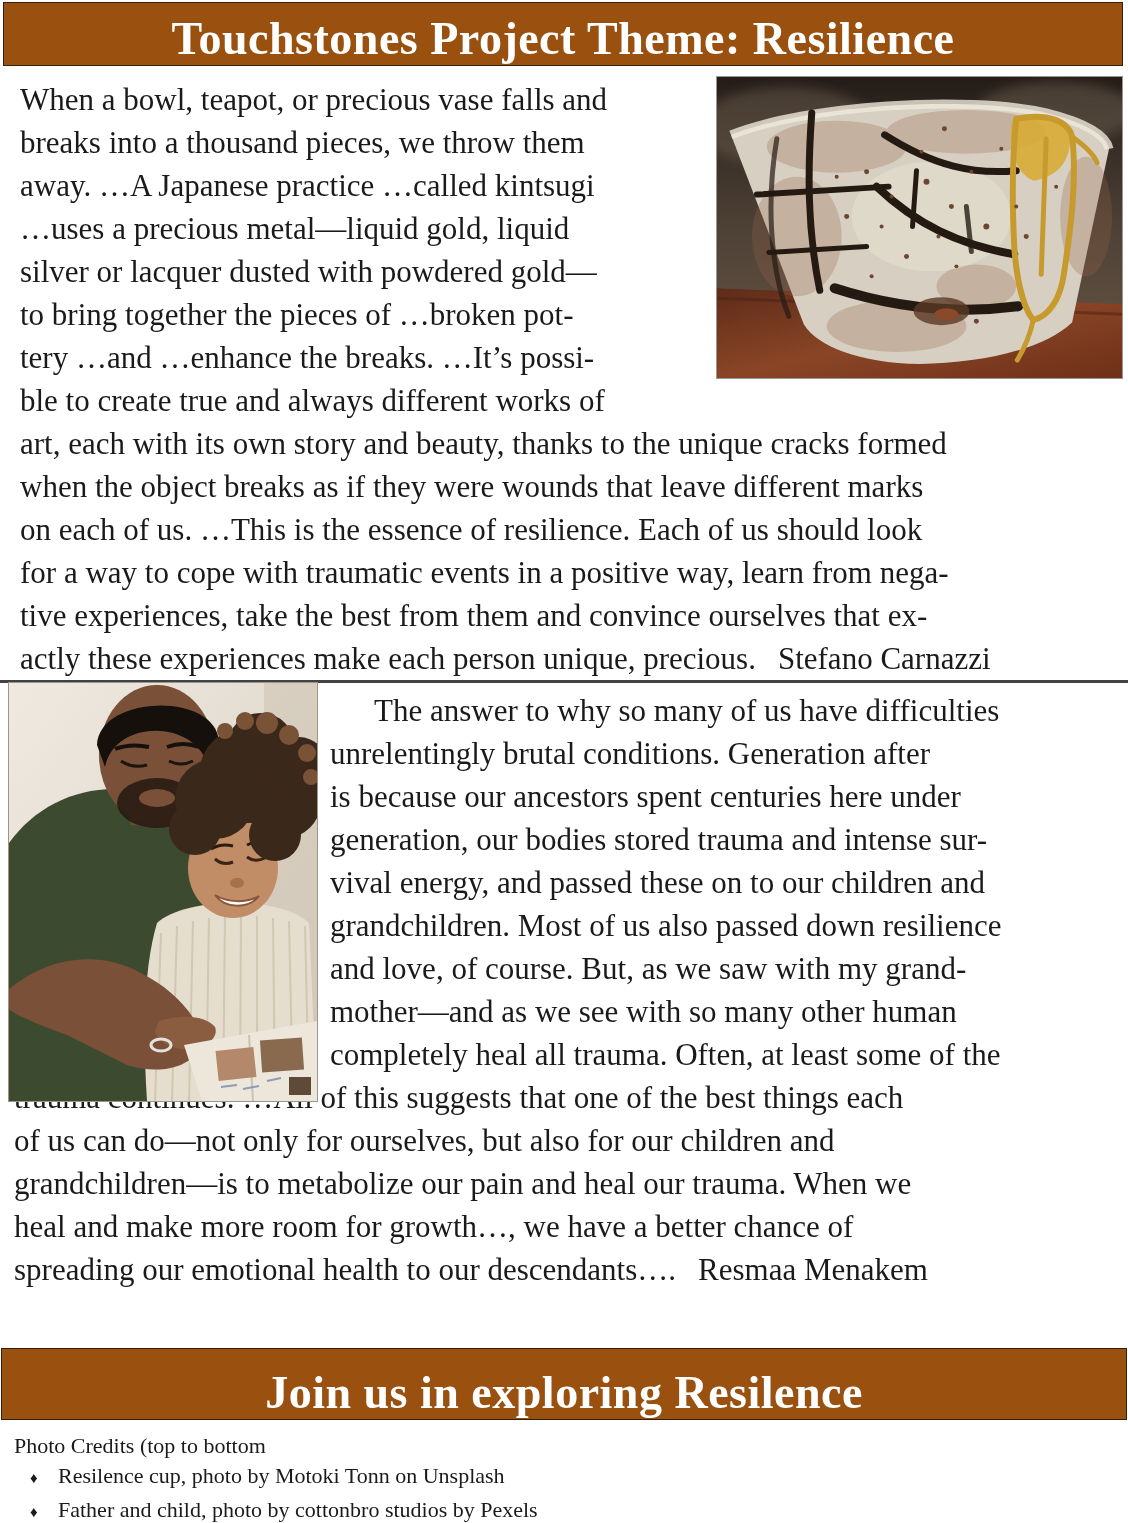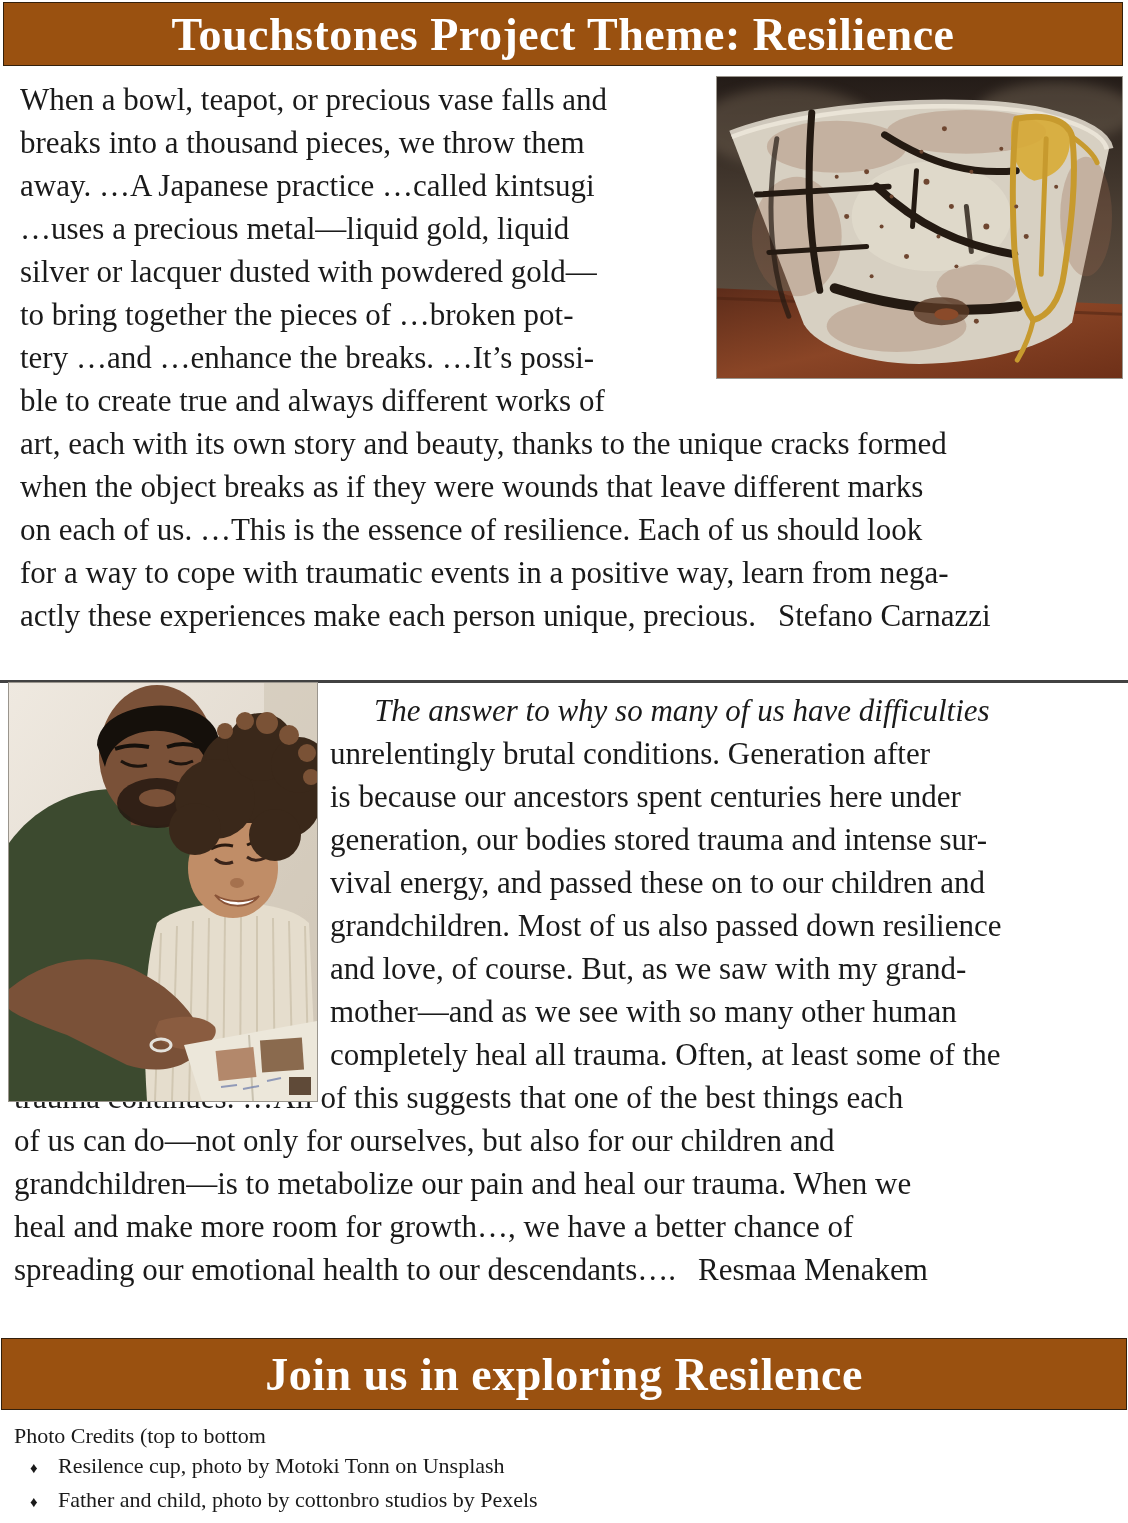--- a/index.html
+++ b/index.html
@@ -1,40 +1,40 @@
 <!DOCTYPE html>
 <html><head>
 <meta charset="utf-8">
 <style>
   * { margin:0; padding:0; box-sizing:border-box; }
   body { background:#ffffff; font-family:"Liberation Serif", serif; color:#1a1a1a; }
   .page { position:relative; width:1128px; height:1523px; background:#fff; overflow:hidden; margin:0 auto; }
 
-  .banner { background:#9a5110; border:1px solid #33200c; display:flex; align-items:center; justify-content:center; }
+  .banner { background:#9a5110; border:1px solid #33200c; display:flex; align-items:flex-end; justify-content:center; }
   .top-banner { height:64px; margin:2px 5px 0 3px; }
   .banner-title { color:#ffffff; font-weight:bold; font-size:46px; letter-spacing:0.5px; }
 
   .article { position:relative; }
   .article-1 { padding:12px 14px 0 20px; height:614px; }
   .a1-narrow { width:692px; }
   .line { font-size:31px; line-height:43px; white-space:nowrap; }
   .attr { margin-left:22px; }
 
   .photo-frame { position:absolute; border:1px solid #9a958d; background:#d8d2c6; overflow:hidden; }
   .kintsugi-frame { top:10px; right:5px; width:407px; height:303px; }
   .family-frame { left:8px; top:-1px; width:310px; height:420px; }
   .photo-frame svg { display:block; width:100%; height:100%; }
 
   .divider { border:none; border-top:3px solid #424242; }
 
   .article-2 { padding:6px 14px 0 14px; height:651px; }
   .a2-narrow { margin-left:316px; }
-  .indent-first { text-indent:44px;font-style:italic; }
-
-  .bottom-banner { height:72px; margin:4px 1px 0 1px; }
+  .indent-first { text-indent:44px; }
+
+  .bottom-banner { height:72px; margin:14px 1px 0 1px; }
 
   .credits { padding:12px 14px 0 14px; }
   .credits-heading { font-size:22px; line-height:28px; }
   .credits-heading b { font-weight:normal; }
   .credit-item { display:flex; align-items:baseline; font-size:22px; line-height:31px; }
   .bullet { font-size:15px; width:28px; margin-left:16px; flex:none; }
 </style>
 </head>
 <body>
 
@@ -131,20 +131,21 @@
       <div class="line">silver or lacquer dusted with powdered gold—</div>
       <div class="line">to bring together the pieces of …broken pot-</div>
       <div class="line">tery …and …enhance the breaks. …It’s possi-</div>
       <div class="line">ble to create true and always different works of</div>
     </div>
     <div class="a1-full">
       <div class="line">art, each with its own story and beauty, thanks to the unique cracks formed</div>
       <div class="line">when the object breaks as if they were wounds that leave different marks</div>
       <div class="line">on each of us. …This is the essence of resilience. Each of us should look</div>
       <div class="line">for a way to cope with traumatic events in a positive way, learn from nega-</div>
+      <div class="line">tive experiences, take the best from them and convince ourselves that ex-</div>
       <div class="line"><span>actly these experiences make each person unique, precious.</span><span class="attr">Stefano Carnazzi</span></div>
     </div>
   </section>
 
   <hr class="divider">
 
   <section class="article article-2">
     <figure class="photo-frame family-frame">
       <svg viewBox="0 0 308 418" preserveAspectRatio="none">
         <defs>

